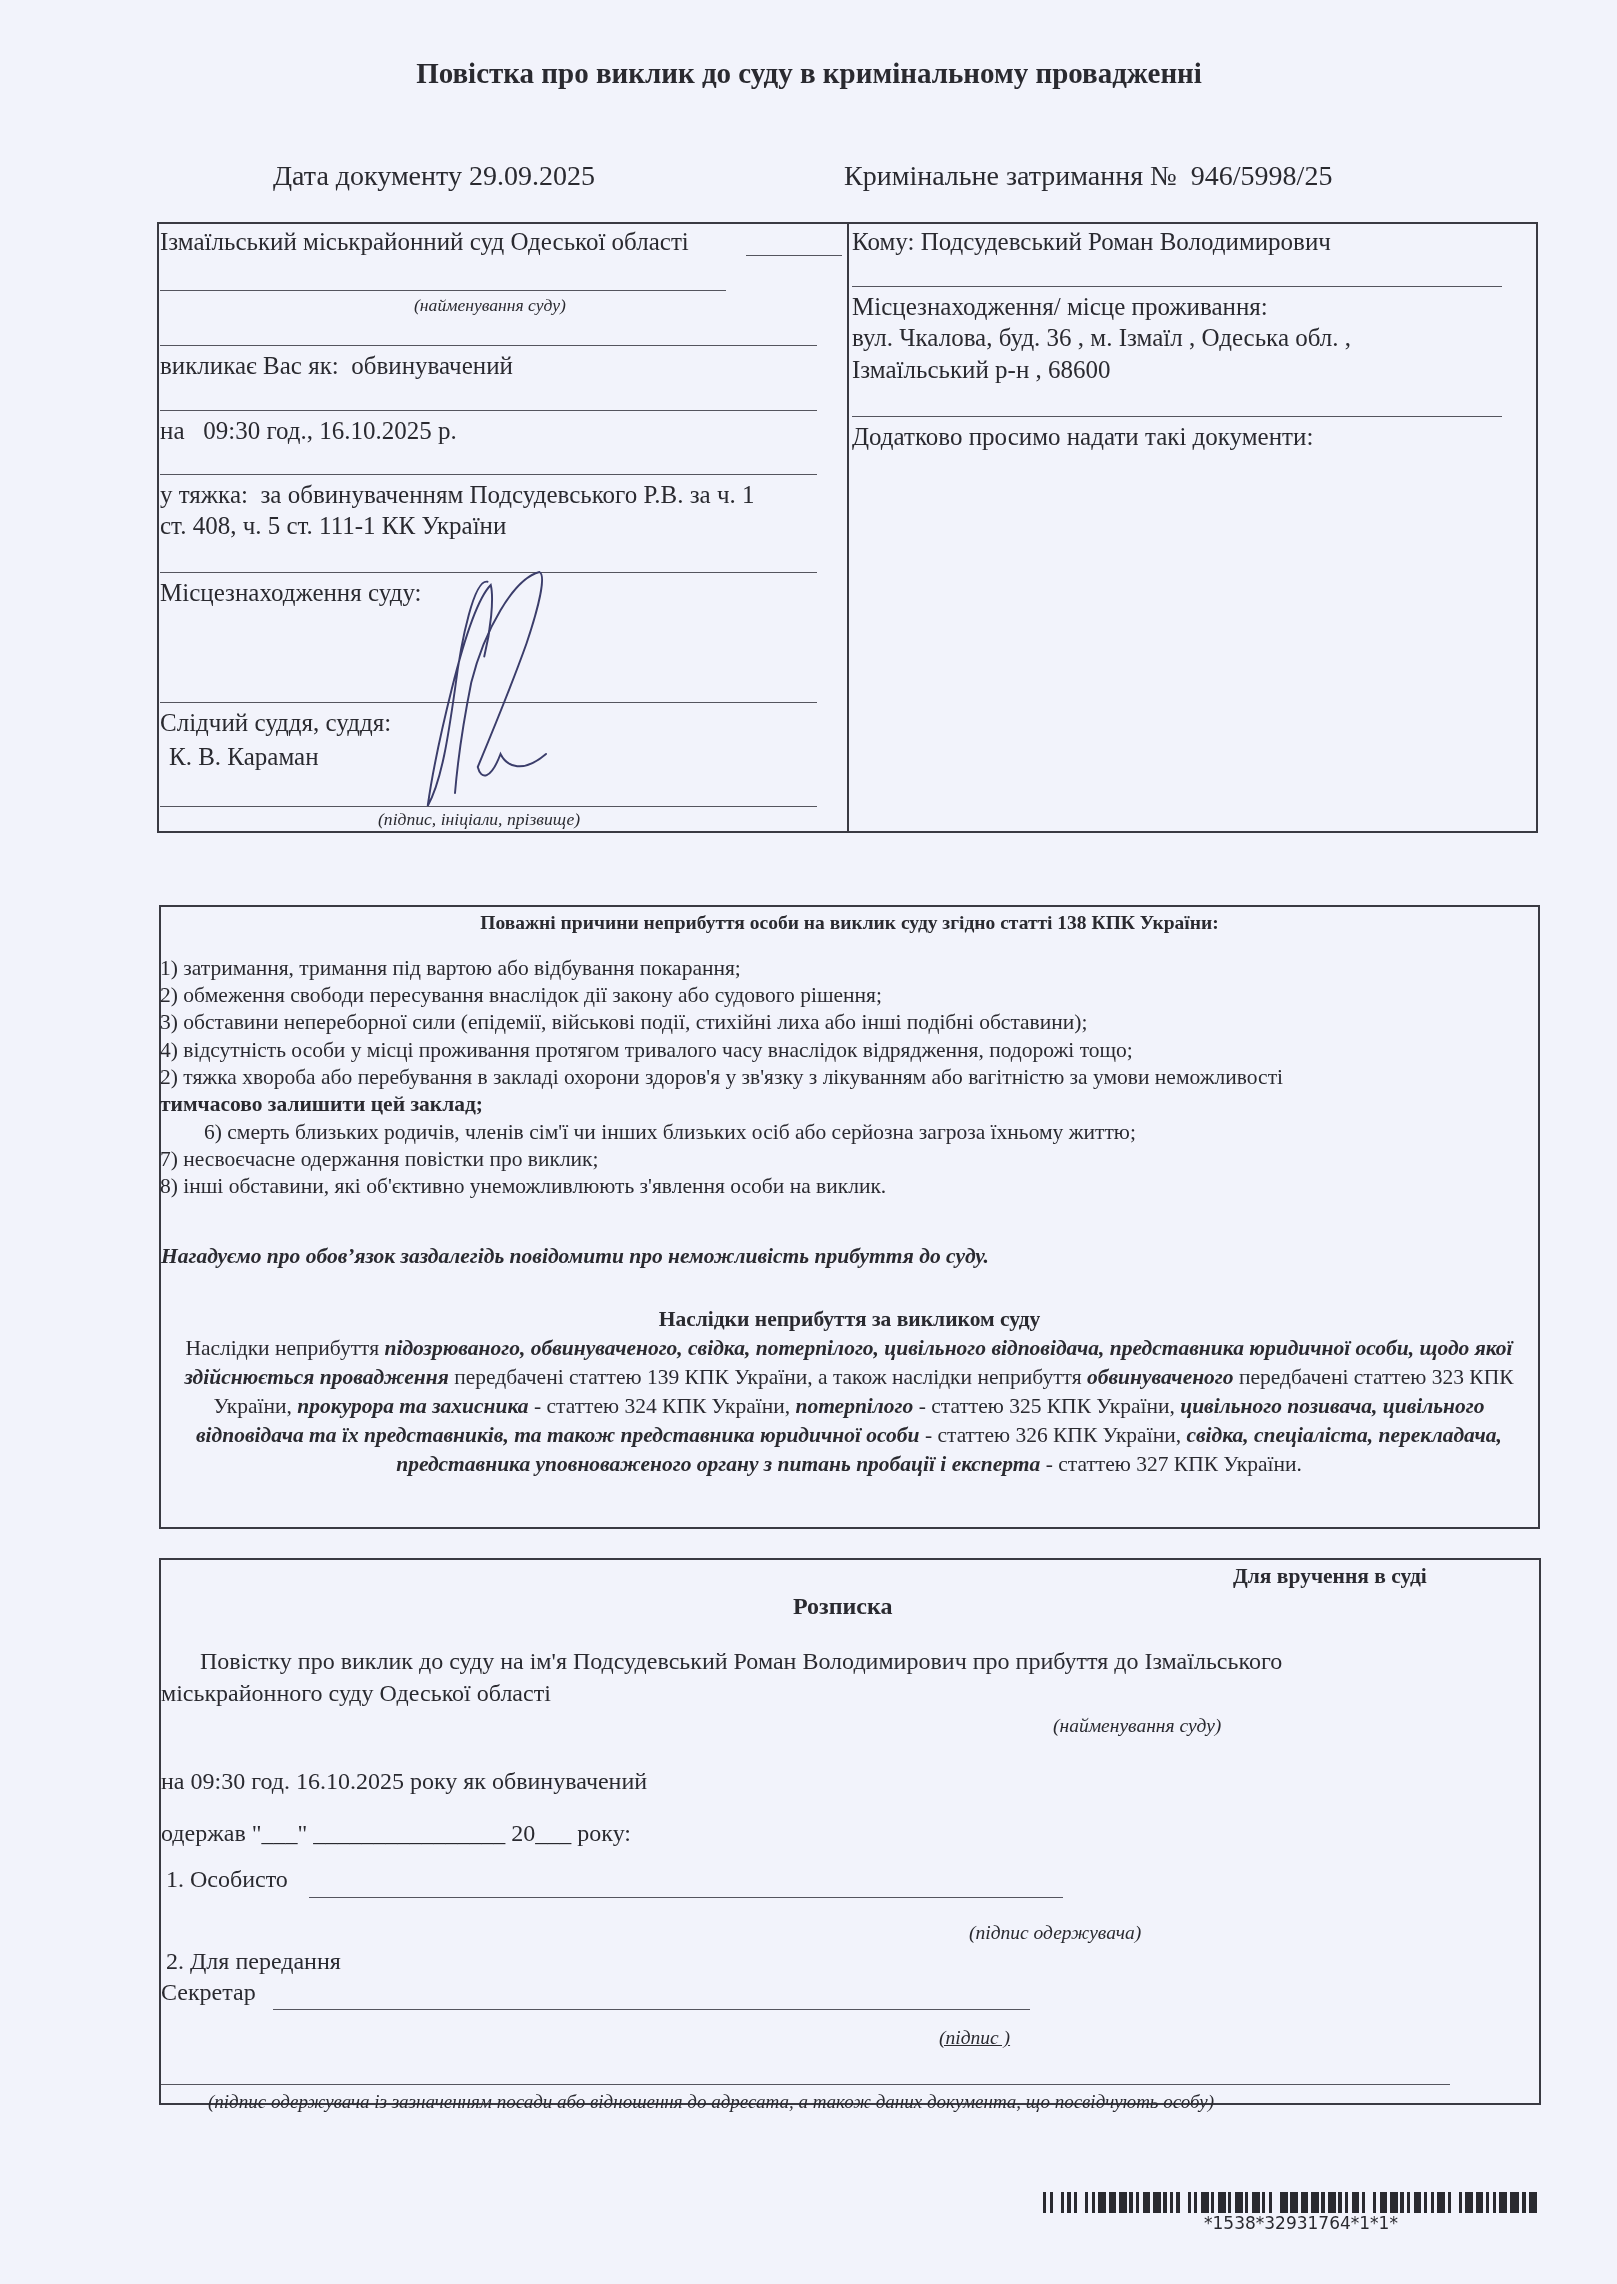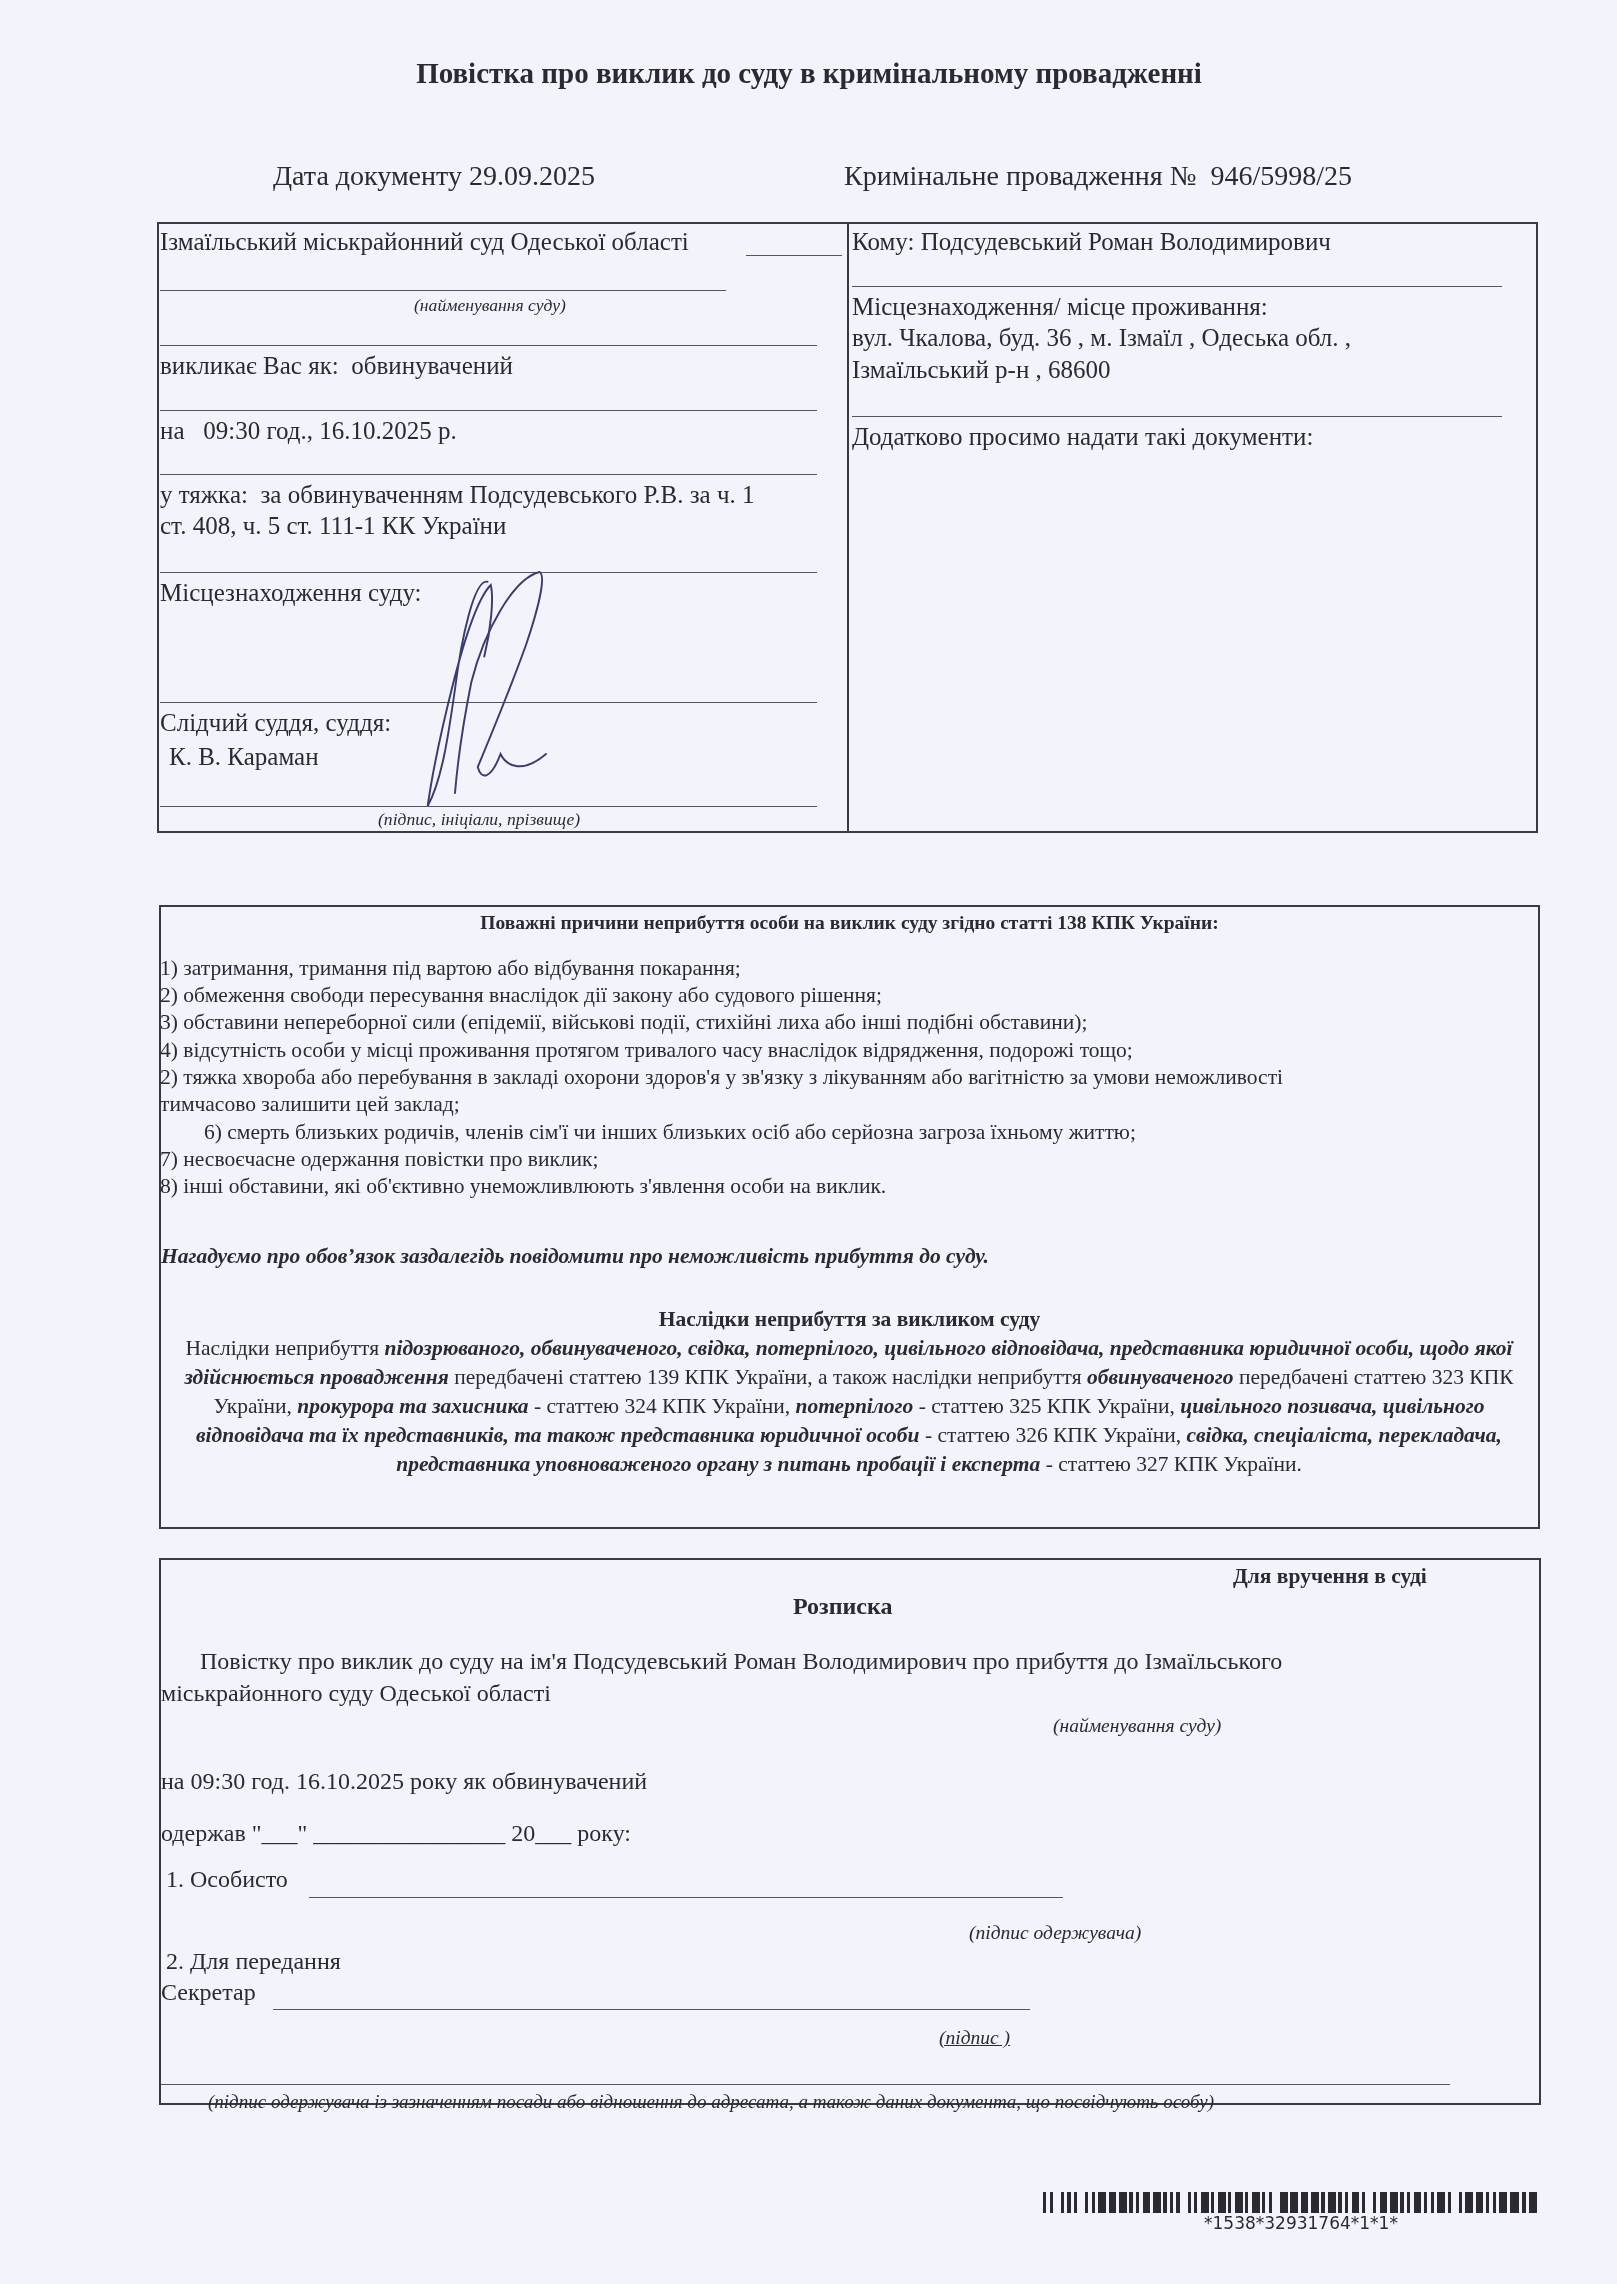--- a/index.html
+++ b/index.html
@@ -60,21 +60,21 @@
 </style>
 </head>
 <body>
 
 <div class="abs title">Повістка про виклик до суду в кримінальному провадженні</div>
 <div class="abs meta-left">
   <span>Дата документу</span>
   <span>29.09.2025</span>
 </div>
 <div class="abs meta-right">
-  <span>Кримінальне провадження №</span>&nbsp;
+  <span>Кримінальне затримання №</span>&nbsp;
   <span>946/5998/25</span>
 </div>
 
 <div class="abs box1"></div>
 <div class="abs divider-v"></div>
 
 <div class="abs txt" style="left:160px; top:226px;">
   <span>Ізмаїльський міськрайонний суд Одеської області</span>
 </div>
 <div class="abs hline" style="left:746px; top:255px; width:96px;"></div>
@@ -120,21 +120,21 @@
 <div class="abs hline" style="left:852px; top:416px; width:650px;"></div>
 <div class="abs txt" style="left:852px; top:421px;">Додатково просимо надати такі документи:</div>
 
 <div class="abs box2"></div>
 <div class="abs reasons-title">Поважні причини неприбуття особи на виклик суду згідно статті 138 КПК України:</div>
 <div class="abs reason" style="top:956px;">1) затримання, тримання під вартою або відбування покарання;</div>
 <div class="abs reason" style="top:983px;">2) обмеження свободи пересування внаслідок дії закону або судового рішення;</div>
 <div class="abs reason" style="top:1010px;">3) обставини непереборної сили (епідемії, військові події, стихійні лиха або інші подібні обставини);</div>
 <div class="abs reason" style="top:1038px;">4) відсутність особи у місці проживання протягом тривалого часу внаслідок відрядження, подорожі тощо;</div>
 <div class="abs reason" style="top:1065px;">2) тяжка хвороба або перебування в закладі охорони здоров'я у зв'язку з лікуванням або вагітністю за умови неможливості</div>
-<div class="abs reason" style="top:1092px;">тимчасово залишити цей заклад;</div>
+<div class="abs reason" style="top:1092px;font-weight:bold;">тимчасово залишити цей заклад;</div>
 <div class="abs reason" style="top:1120px;padding-left:44px;">6) смерть близьких родичів, членів сім'ї чи інших близьких осіб або серйозна загроза їхньому життю;</div>
 <div class="abs reason" style="top:1147px;">7) несвоєчасне одержання повістки про виклик;</div>
 <div class="abs reason" style="top:1174px;">8) інші обставини, які об'єктивно унеможливлюють з'явлення особи на виклик.</div>
 <div class="abs reminder">Нагадуємо про обов’язок заздалегідь повідомити про неможливість прибуття до суду.</div>
 
 <div class="abs cons-title">Наслідки неприбуття за викликом суду</div>
 <div class="abs cons-body">
   <span>Наслідки неприбуття </span><b>підозрюваного, обвинуваченого, свідка, потерпілого, цивільного відповідача, представника юридичної особи, щодо якої здійснюється провадження</b><span> передбачені статтею 139 КПК України, а також наслідки неприбуття </span><b>обвинуваченого</b><span> передбачені статтею 323 КПК України, </span><b>прокурора та захисника</b><span> - статтею 324 КПК України, </span><b>потерпілого</b><span> - статтею 325 КПК України, </span><b>цивільного позивача, цивільного відповідача та їх представників, та також представника юридичної особи</b><span> - статтею 326 КПК України, </span><b>свідка, спеціаліста, перекладача, представника уповноваженого органу з питань пробації і експерта</b><span> - статтею 327  КПК України.</span>
 </div>
 

